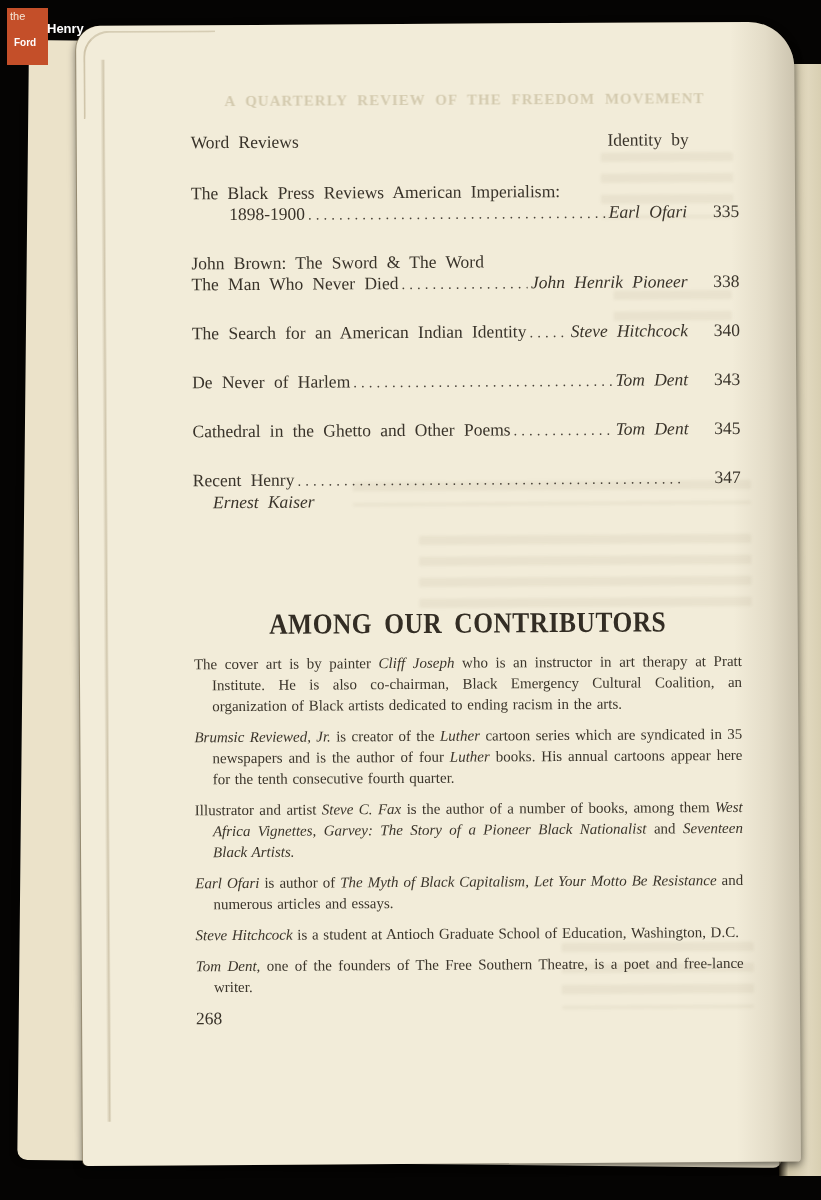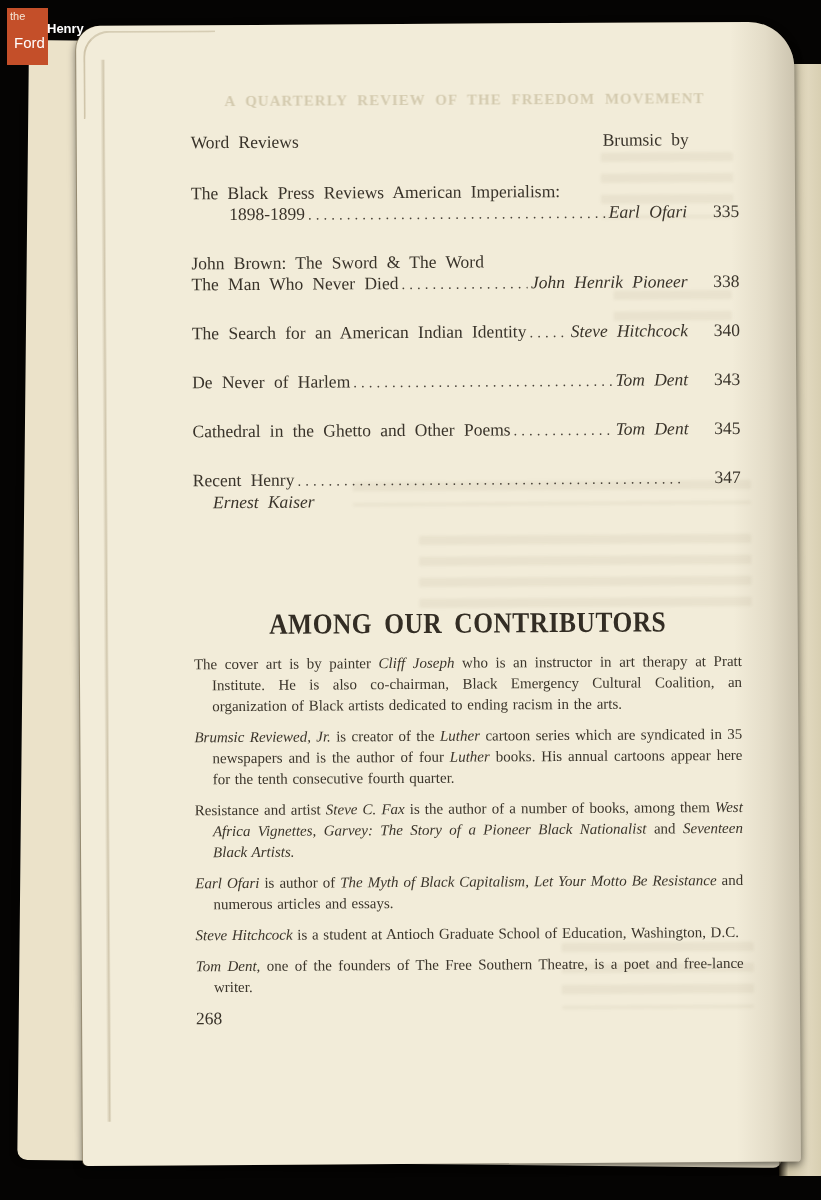--- a/index.html
+++ b/index.html
@@ -25,21 +25,21 @@
     background:linear-gradient(90deg,rgba(95,78,45,0),rgba(95,78,45,.10) 55%,rgba(70,55,28,.22));}
   .page-edge-arc{position:absolute;left:7px;top:5px;width:130px;height:86px;
     border-left:2px solid rgba(152,134,96,.38);border-top:2px solid rgba(152,134,96,.30);
     border-top-left-radius:26px;}
 
   
   .brand{position:absolute;left:7px;top:0;width:41px;height:57px;background:#c44f29;
     color:#fff;font-family:"Liberation Sans",sans-serif;z-index:5;margin-top:8px;}
   .brand .the{font-size:11px;line-height:11px;font-weight:400;color:#f6e8d8;margin:3px 0 0 3px;}
   .brand .henry{font-size:13px;line-height:12px;font-weight:700;text-align:right;margin:1px 1px 0 0;padding-left:40px;}
-  .brand .ford{font-size:15px;line-height:14px;font-weight:400;margin:1px 0 0 7px;}
+  .brand .ford{font-size:10px;line-height:14px;font-weight:700;margin:1px 0 0 7px;}
 
   
   .ghost-header{position:absolute;left:114px;top:68px;width:548px;text-align:center;
     font-weight:700;font-size:15px;letter-spacing:1px;word-spacing:5px;
     color:#9a8a5e;opacity:.34;filter:blur(.7px);white-space:nowrap;}
   .smudge{position:absolute;opacity:.5;filter:blur(1.4px);border-radius:2px;
     background:repeating-linear-gradient(180deg,rgba(132,117,82,.17) 0 9px,rgba(132,117,82,0) 9px 21px);}
   .s1{left:524px;top:130px;width:132px;height:66px;}
   .s2{left:536px;top:268px;width:118px;height:40px;}
   .s3{left:274px;top:458px;width:398px;height:24px;}
@@ -87,28 +87,28 @@
     <div class="smudge s1"></div>
     <div class="smudge s2"></div>
     <div class="smudge s3"></div>
     <div class="smudge s4"></div>
     <div class="smudge s5"></div>
 
     <div class="content">
 
       <div class="toc-header">
         <span class="left">Word Reviews</span>
-        <span class="right">Brumsic by</span>
+        <span class="right">Identity by</span>
       </div>
 
       <div class="toc" id="toc-entries">
           <div class="toc-entry">
             <div class="toc-line">The Black Press Reviews American Imperialism:</div>
             <div class="leader-row">
-              <span class="toc-title indent">1898-1899</span>
+              <span class="toc-title indent">1898-1900</span>
               <span class="dots">............................................................................................................................................</span>
               <span class="reviewer">Earl Ofari</span>
               <span class="toc-page">335</span>
             </div>
           </div>
           <div class="toc-entry">
             <div class="toc-line">John Brown: The Sword &amp; The Word</div>
             <div class="leader-row">
               <span class="toc-title">The Man Who Never Died</span>
               <span class="dots">............................................................................................................................................</span>
@@ -148,21 +148,21 @@
             </div>
             <div class="post-line">Ernest Kaiser</div>
           </div>
         </div>
 
       <div class="contrib">
         <div class="contrib-heading">AMONG OUR CONTRIBUTORS</div>
         <div class="paras" id="contributor-paragraphs">
             <p class="para"><span>The cover art is by painter </span><span class="i">Cliff Joseph</span><span> who is an instructor in art therapy at Pratt Institute. He is also co-chairman, Black Emergency Cultural Coalition, an organization of Black artists dedicated to ending racism in the arts.</span></p>
             <p class="para"><span class="i">Brumsic Reviewed, Jr.</span><span> is creator of the </span><span class="i">Luther</span><span> cartoon series which are syndicated in 35 newspapers and is the author of four </span><span class="i">Luther</span><span> books. His annual cartoons appear here for the tenth consecutive fourth quarter.</span></p>
-            <p class="para"><span>Resistance and artist </span><span class="i">Steve C. Fax</span><span> is the author of a number of books, among them </span><span class="i">West Africa Vignettes, Garvey: The Story of a Pioneer Black Nationalist</span><span> and </span><span class="i">Seventeen Black Artists.</span></p>
+            <p class="para"><span>Illustrator and artist </span><span class="i">Steve C. Fax</span><span> is the author of a number of books, among them </span><span class="i">West Africa Vignettes, Garvey: The Story of a Pioneer Black Nationalist</span><span> and </span><span class="i">Seventeen Black Artists.</span></p>
             <p class="para"><span class="i">Earl Ofari</span><span> is author of </span><span class="i">The Myth of Black Capitalism, Let Your Motto Be Resistance</span><span> and numerous articles and essays.</span></p>
             <p class="para"><span class="i">Steve Hitchcock</span><span> is a student at Antioch Graduate School of Education, Washington, D.C.</span></p>
             <p class="para"><span class="i">Tom Dent,</span><span> one of the founders of The Free Southern Theatre, is a poet and free-lance writer.</span></p>
           </div>
       </div>
 
       <div class="folio">268</div>
     </div>
   </div>
 

